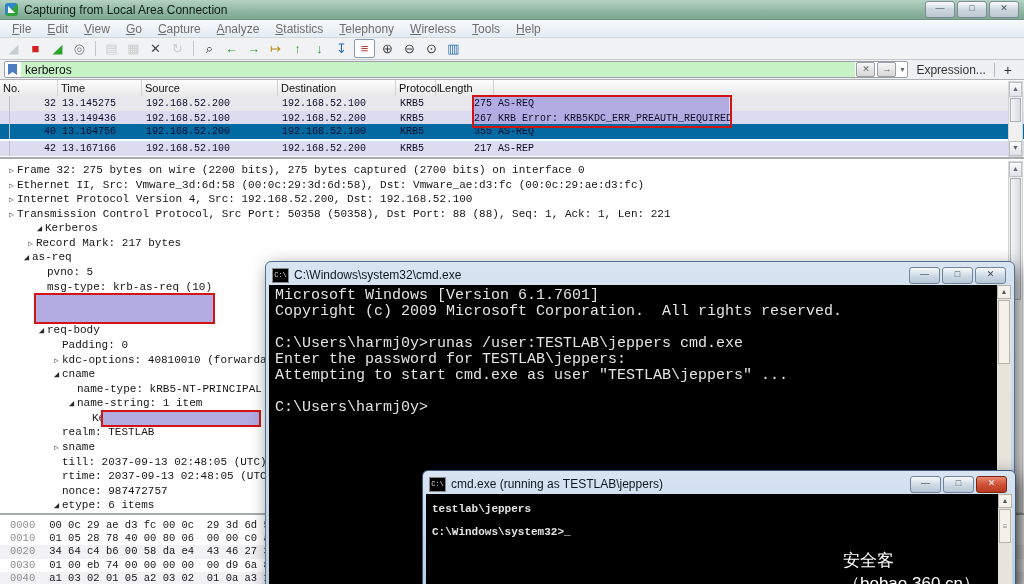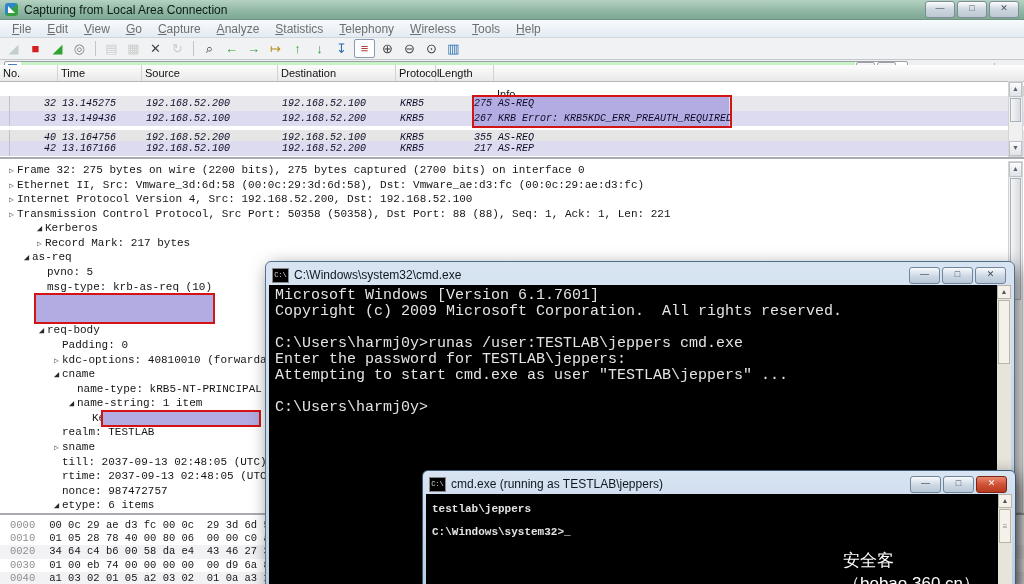--- a/index.html
+++ b/index.html
@@ -43,26 +43,26 @@
   .finput{flex:1;height:100%;background:#c8f3c6;border:0;outline:none;font-size:12px;
     font-family:"Liberation Sans",sans-serif;color:#111;padding:0 4px;}
   .fbtn{width:17px;height:13px;margin:0 1px;border:1px solid #9aa0a6;border-radius:2px;
     background:linear-gradient(#f6f6f6,#d8d8d8);color:#666;font-size:9px;line-height:12px;text-align:center;}
   .fcaret{font-size:8px;color:#666;padding:0 3px;}
   .fexpr{font-size:12px;color:#333;padding:0 8px;}
   .fsep{width:1px;height:14px;background:#b8b8b8;}
   .fplus{font-size:14px;color:#333;padding:0 8px 0 9px;}
 
   
-  .plist-header{position:absolute;left:0;top:65px;right:0;height:16px;
+  .plist-header{position:absolute;left:0;top:80px;right:0;height:16px;
     background:linear-gradient(#fdfdfd,#e9e9e9);border-bottom:1px solid #b6b6b6;}
   .hcol{position:absolute;top:0;height:16px;font-size:11px;color:#111;line-height:16px;
     padding-left:3px;border-right:1px solid #d2d2d2;box-sizing:border-box;}
   .plist{position:absolute;left:0;top:96px;right:0;height:61px;background:#fff;}
-  .prow{position:absolute;left:0;right:0;height:15px;font-size:10px;line-height:15px;color:#0c0c2a;font-style:italic;}
+  .prow{position:absolute;left:0;right:0;height:15px;font-size:10px;line-height:15px;color:#0c0c2a;}
   .prow .cell{position:absolute;top:0;height:15px;white-space:pre;}
   .c-no{left:6px;width:50px;text-align:right;}
   .c-time{left:62px;width:80px;}
   .c-src{left:146px;width:132px;}
   .c-dst{left:282px;width:114px;}
   .c-proto{left:400px;width:38px;}
   .c-len{left:440px;width:52px;text-align:right;}
   .c-info{left:498px;right:20px;}
   .info-hl{position:absolute;left:473px;width:256px;top:0;height:15px;background:#b2ace2;}
   .rowline{position:absolute;left:9px;top:0;bottom:0;width:1px;background:#c0c0c8;}
@@ -206,21 +206,21 @@
       <div class="info-hl"></div>
       <div class="rowline"></div>
       <span class="cell c-no">33</span>
       <span class="cell c-time">13.149436</span>
       <span class="cell c-src">192.168.52.100</span>
       <span class="cell c-dst">192.168.52.200</span>
       <span class="cell c-proto">KRB5</span>
       <span class="cell c-len">267</span>
       <span class="cell c-info">KRB Error: KRB5KDC_ERR_PREAUTH_REQUIRED</span>
     </div>
-    <div class="prow" style="top: 34px; background: #e5e5e5;">
+    <div class="prow" style="top: 28px; background: #0369a1;">
       <div class="rowline"></div>
       <span class="cell c-no">40</span>
       <span class="cell c-time">13.164756</span>
       <span class="cell c-src">192.168.52.200</span>
       <span class="cell c-dst">192.168.52.100</span>
       <span class="cell c-proto">KRB5</span>
       <span class="cell c-len">355</span>
       <span class="cell c-info">AS-REQ</span>
     </div>
     <div class="prow" style="top: 45px; background: rgb(221, 219, 240);">
@@ -236,21 +236,21 @@
   </div>
 <div class="splitter" style="top:157px"></div>
 
 <div class="details mono" id="details">
     <div style="height: 3px;"></div>
     <div class="dline" style="padding-left: 6px;"><span class="dmark">▷</span><span>Frame 32: 275 bytes on wire (2200 bits), 275 bytes captured (2700 bits) on interface 0</span></div>
     <div class="dline" style="padding-left: 6px;"><span class="dmark">▷</span><span>Ethernet II, Src: Vmware_3d:6d:58 (00:0c:29:3d:6d:58), Dst: Vmware_ae:d3:fc (00:0c:29:ae:d3:fc)</span></div>
     <div class="dline" style="padding-left: 6px;"><span class="dmark">▷</span><span>Internet Protocol Version 4, Src: 192.168.52.200, Dst: 192.168.52.100</span></div>
     <div class="dline" style="padding-left: 6px;"><span class="dmark">▷</span><span>Transmission Control Protocol, Src Port: 50358 (50358), Dst Port: 88 (88), Seq: 1, Ack: 1, Len: 221</span></div>
     <div class="dline" style="padding-left: 6px; margin-left: 28px;"><span class="dmark exp">◢</span><span>Kerberos</span></div>
-    <div class="dline" style="padding-left: 34px;"><span class="dmark">▷</span><span>Record Mark: 217 bytes</span></div>
+    <div class="dline" style="padding-left: 25px;"><span class="dmark">▷</span><span>Record Mark: 217 bytes</span></div>
     <div class="dline" style="padding-left: 21px;"><span class="dmark exp">◢</span><span>as-req</span></div>
     <div class="dline" style="padding-left: 36px;"><span class="dmark"> </span><span>pvno: 5</span></div>
     <div class="dline" style="padding-left: 36px;"><span class="dmark"> </span><span>msg-type: krb-as-req (10)</span></div>
     <div class="dline" style="padding-left: 36px;"><span class="dmark exp">◢</span><span>padata: 1 item</span></div>
     <div class="dline" style="padding-left: 51px;"><span class="dmark">▷</span><span>PA-DATA PA-PAC-REQUEST</span></div>
     <div class="dline" style="padding-left: 36px;"><span class="dmark exp">◢</span><span>req-body</span></div>
     <div class="dline" style="padding-left: 51px;"><span class="dmark"> </span><span>Padding: 0</span></div>
     <div class="dline" style="padding-left: 51px;"><span class="dmark">▷</span><span>kdc-options: 40810010 (forwardab</span></div>
     <div class="dline" style="padding-left: 51px;"><span class="dmark exp">◢</span><span>cname</span></div>
     <div class="dline" style="padding-left: 66px;"><span class="dmark"> </span><span>name-type: kRB5-NT-PRINCIPAL</span></div>

